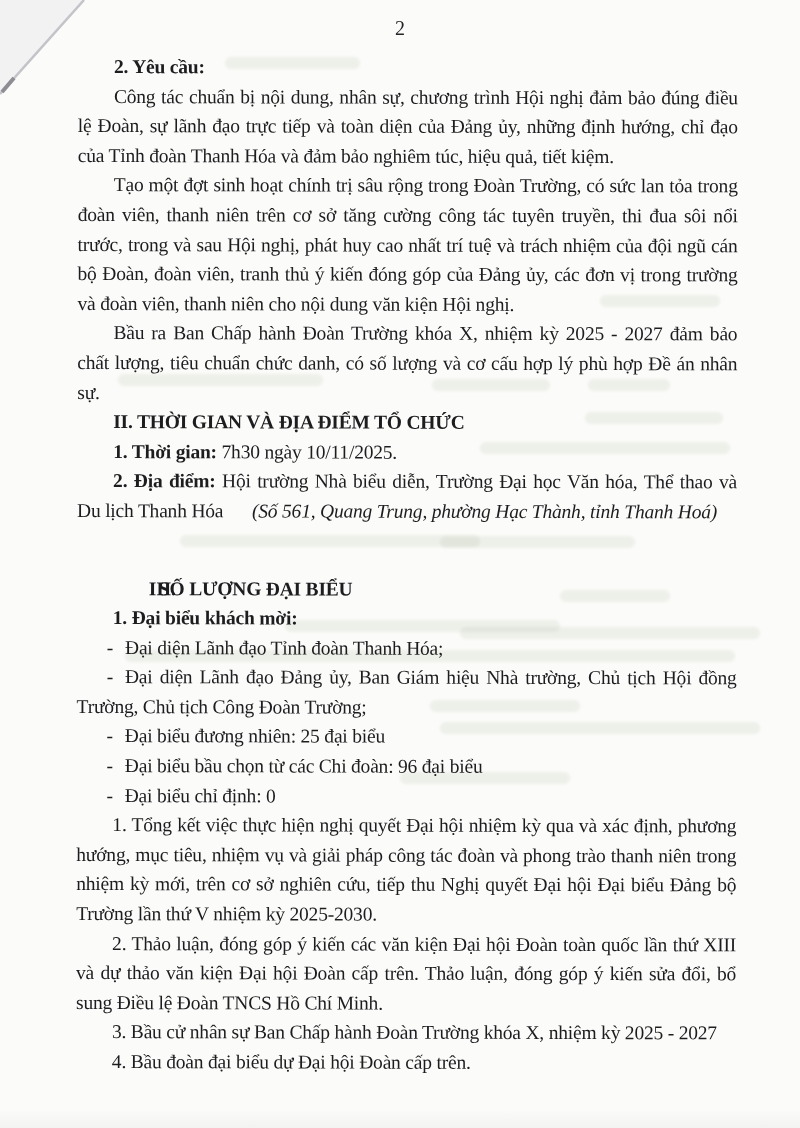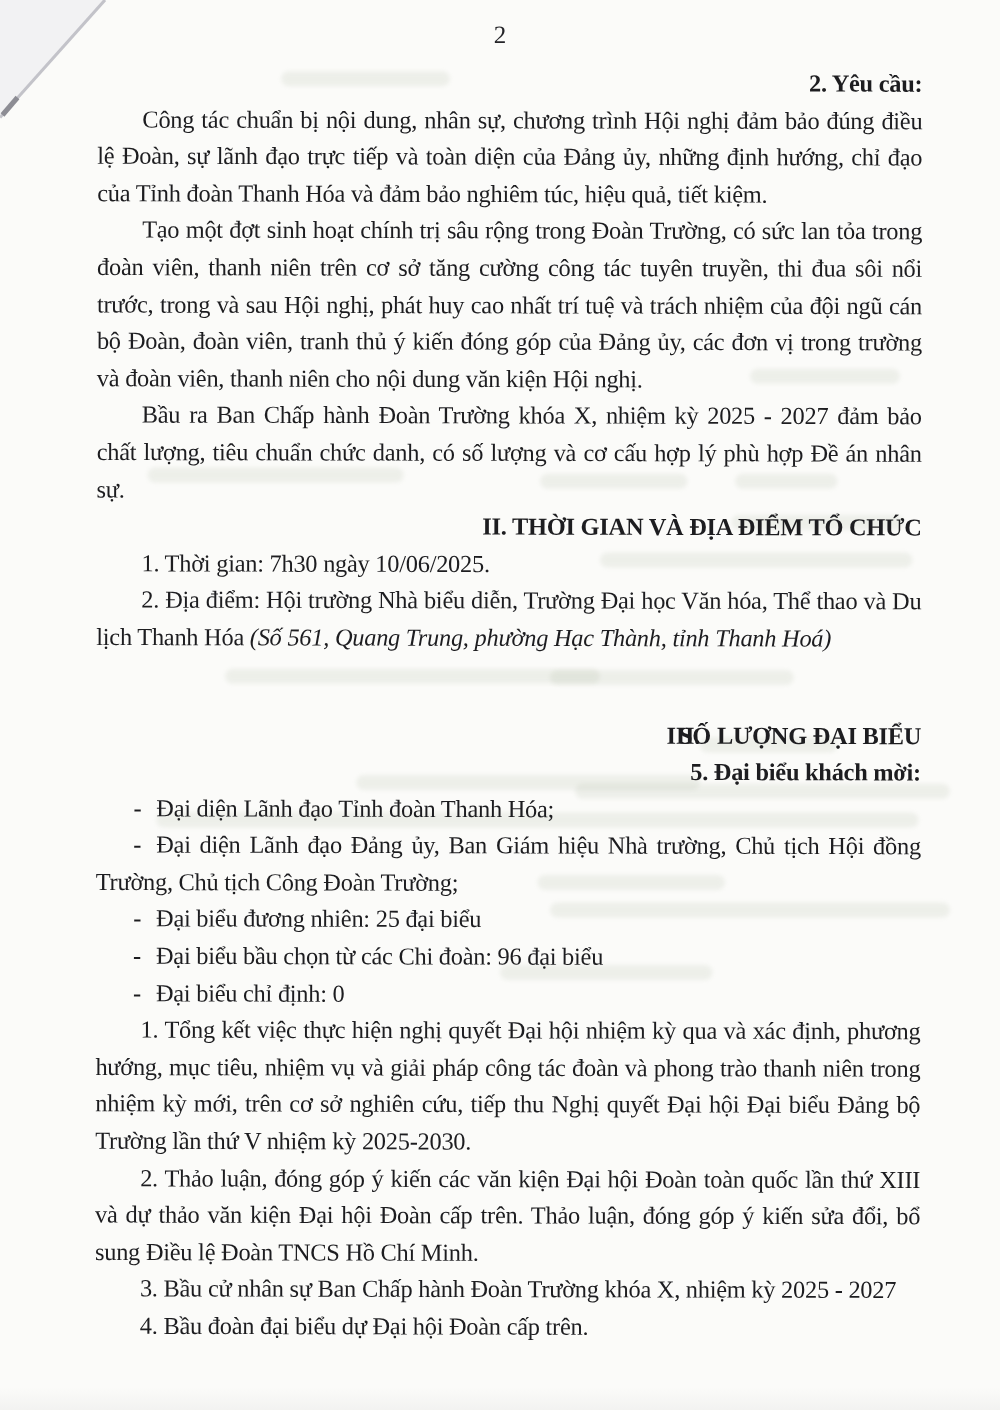--- a/index.html
+++ b/index.html
@@ -25,27 +25,27 @@
     transform: rotate(0.12deg); transform-origin: 0 0;
   }
   .line {
     margin: 0;
     font-size: 19.5px;
     line-height: 29.6px;
     color: #1d1d20;
     text-align: justify;
     letter-spacing: -0.2px;
   }
-  .heading { font-weight: bold; text-align: right; text-indent: 36px; }
+  .heading { font-weight: bold; text-align: left; text-indent: 36px; }
   .para    { text-indent: 36px; }
   .dash    { text-indent: 30px; }
   .num     { display: inline-block; width: 46px; margin-top: 48px; }
   .marker  { padding-right: 12px; }
-  .lead    { font-weight: normal; }
-  .em      { font-style: italic; }
+  .lead    { font-weight: bold; }
+  .em      { font-style: italic; margin-left: 24px; }
 
   
   .ghost {
     position: absolute; height: 12px;
     background: #a9b49d; opacity: 0.16;
     filter: blur(1.6px); border-radius: 6px;
     pointer-events: none;
   }
   #fold { position: absolute; top: 0; left: 0; }
   #bottom-shade {
@@ -84,24 +84,24 @@
     </div>
 
   <div class="pagenum">2</div>
 
   <div id="doc">
       <p class="line heading"><span class="txt">2. Yêu cầu:</span></p>
       <p class="line para"><span class="txt">Công tác chuẩn bị nội dung, nhân sự, chương trình Hội nghị đảm bảo đúng điều lệ Đoàn, sự lãnh đạo trực tiếp và toàn diện của Đảng ủy, những định hướng, chỉ đạo của Tỉnh đoàn Thanh Hóa và đảm bảo nghiêm túc, hiệu quả, tiết kiệm.</span></p>
       <p class="line para"><span class="txt">Tạo một đợt sinh hoạt chính trị sâu rộng trong Đoàn Trường, có sức lan tỏa trong đoàn viên, thanh niên trên cơ sở tăng cường công tác tuyên truyền, thi đua sôi nổi trước, trong và sau Hội nghị, phát huy cao nhất trí tuệ và trách nhiệm của đội ngũ cán bộ Đoàn, đoàn viên, tranh thủ ý kiến đóng góp của Đảng ủy, các đơn vị trong trường và đoàn viên, thanh niên cho nội dung văn kiện Hội nghị.</span></p>
       <p class="line para"><span class="txt">Bầu ra Ban Chấp hành Đoàn Trường khóa X, nhiệm kỳ 2025 - 2027 đảm bảo chất lượng, tiêu chuẩn chức danh, có số lượng và cơ cấu hợp lý phù hợp Đề án nhân sự.</span></p>
       <p class="line heading"><span class="txt">II. THỜI GIAN VÀ ĐỊA ĐIỂM TỔ CHỨC</span></p>
-      <p class="line para"><span class="lead">1. Thời gian:</span><span class="txt"> 7h30 ngày 10/06/2025.</span></p>
+      <p class="line para"><span class="lead">1. Thời gian:</span><span class="txt"> 7h30 ngày 10/11/2025.</span></p>
       <p class="line para"><span class="lead">2. Địa điểm:</span><span class="txt"> Hội trường Nhà biểu diễn, Trường Đại học Văn hóa, Thể thao và Du lịch Thanh Hóa </span><span class="em">(Số 561, Quang Trung, phường Hạc Thành, tỉnh Thanh Hoá)</span></p>
       <p class="line heading"><span class="num">III.</span><span class="txt">SỐ LƯỢNG ĐẠI BIỂU</span></p>
-      <p class="line heading"><span class="txt">5. Đại biểu khách mời:</span></p>
+      <p class="line heading"><span class="txt">1. Đại biểu khách mời:</span></p>
       <p class="line dash"><span class="marker">-</span><span class="txt">Đại diện Lãnh đạo Tỉnh đoàn Thanh Hóa;</span></p>
       <p class="line dash"><span class="marker">-</span><span class="txt">Đại diện Lãnh đạo Đảng ủy, Ban Giám hiệu Nhà trường, Chủ tịch Hội đồng Trường, Chủ tịch Công Đoàn Trường;</span></p>
       <p class="line dash"><span class="marker">-</span><span class="txt">Đại biểu đương nhiên: 25 đại biểu</span></p>
       <p class="line dash"><span class="marker">-</span><span class="txt">Đại biểu bầu chọn từ các Chi đoàn: 96 đại biểu</span></p>
       <p class="line dash"><span class="marker">-</span><span class="txt">Đại biểu chỉ định: 0</span></p>
       <p class="line para"><span class="txt">1. Tổng kết việc thực hiện nghị quyết Đại hội nhiệm kỳ qua và xác định, phương hướng, mục tiêu, nhiệm vụ và giải pháp công tác đoàn và phong trào thanh niên trong nhiệm kỳ mới, trên cơ sở nghiên cứu, tiếp thu Nghị quyết Đại hội Đại biểu Đảng bộ Trường lần thứ V nhiệm kỳ 2025-2030.</span></p>
       <p class="line para"><span class="txt">2. Thảo luận, đóng góp ý kiến các văn kiện Đại hội Đoàn toàn quốc lần thứ XIII và dự thảo văn kiện Đại hội Đoàn cấp trên. Thảo luận, đóng góp ý kiến sửa đổi, bổ sung Điều lệ Đoàn TNCS Hồ Chí Minh.</span></p>
       <p class="line para"><span class="txt">3. Bầu cử nhân sự Ban Chấp hành Đoàn Trường khóa X, nhiệm kỳ 2025 - 2027</span></p>
       <p class="line para"><span class="txt">4. Bầu đoàn đại biểu dự Đại hội Đoàn cấp trên.</span></p>
     </div>

